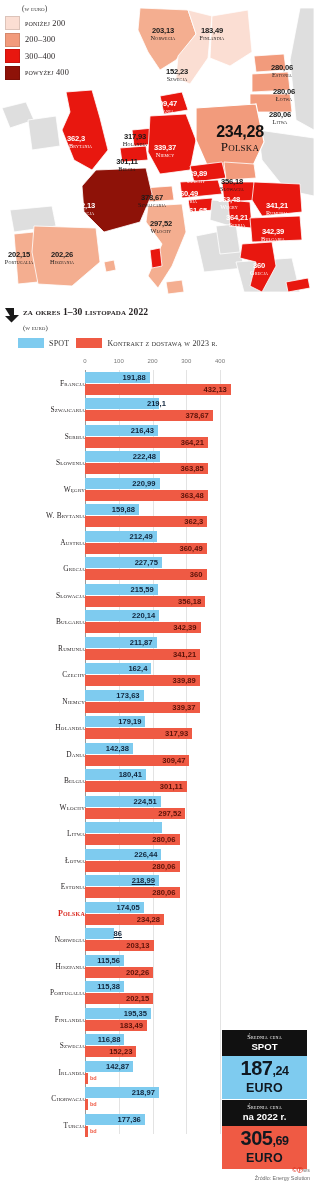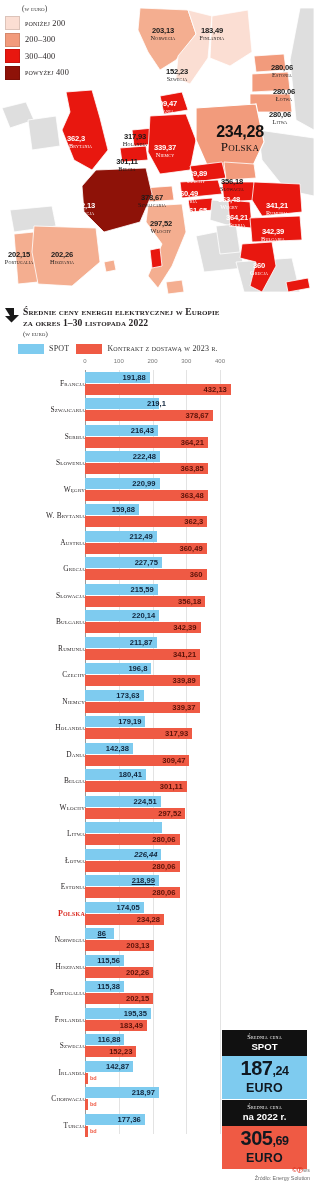--- a/index.html
+++ b/index.html
@@ -325,21 +325,20 @@
       </div>
     </div>
 </div>
 
 <div id="chart-head">
   <div class="ch-title-wrap">
     <svg class="arrow-ico" viewBox="0 0 16 16">
       <path d="M1,1 L10,1 L10,8 L15,8 L7.5,15.5 L1,9 L6,9 Z" fill="#1a1a1a"></path>
     </svg>
     <div>
-      <div class="ch-title">Średnie ceny energii elektrycznej w Europie</div>
       <div class="ch-title">za okres 1–30 listopada 2022</div>
     </div>
   </div>
   <div class="ch-sub">(w euro)</div>
   <div class="ch-legend" id="chart-legend">
       <div class="ch-leg-item">
         <span class="ch-sw" style="background: rgb(126, 203, 239);"></span>
         <span class="ch-leg-lab">SPOT</span>
       </div>
       <div class="ch-leg-item">
@@ -438,21 +437,21 @@
       <div class="bar-row" style="top: 278.828px; height: 26.4828px;">
         <div class="cat-lab" style="top: 7px;">Rumunia</div>
         <div class="bar spot" style="left: 85px; top: 0px; width: 71.5061px;"></div>
         <span class="bval" style="left: 152.506px; transform: translateX(-100%);">211,87</span>
         <div class="bar contract" style="left: 85px; top: 12px; width: 115.158px;"></div>
         <span class="bval onred" style="left: 196.158px; top: 12px; transform: translateX(-100%);">341,21</span>
       </div>
       <div class="bar-row" style="top: 305.31px; height: 26.4828px;">
         <div class="cat-lab" style="top: 7px;">Czechy</div>
         <div class="bar spot" style="left: 85px; top: 0px; width: 66.42px;"></div>
-        <span class="bval" style="left: 147.42px; transform: translateX(-100%);">196,8</span>
+        <span class="bval" style="left: 147.42px; transform: translateX(-100%);">162,4</span>
         <div class="bar contract" style="left: 85px; top: 12px; width: 114.713px;"></div>
         <span class="bval onred" style="left: 195.713px; top: 12px; transform: translateX(-100%);">339,89</span>
       </div>
       <div class="bar-row" style="top: 331.793px; height: 26.4828px;">
         <div class="cat-lab" style="top: 7px;">Niemcy</div>
         <div class="bar spot" style="left: 85px; top: 0px; width: 58.6001px;"></div>
         <span class="bval" style="left: 139.6px; transform: translateX(-100%);">173,63</span>
         <div class="bar contract" style="left: 85px; top: 12px; width: 114.537px;"></div>
         <span class="bval onred" style="left: 195.537px; top: 12px; transform: translateX(-100%);">339,37</span>
       </div>
@@ -487,42 +486,42 @@
       <div class="bar-row" style="top: 464.207px; height: 26.4828px;">
         <div class="cat-lab" style="top: 7px;">Litwa</div>
         <div class="bar spot" style="left: 85px; top: 0px; width: 76.5079px;"></div>
         <span class="bval" style="left: 174px; transform: translateX(-100%); margin-top: 9px;">226,69</span>
         <div class="bar contract" style="left: 85px; top: 12px; width: 94.5203px;"></div>
         <span class="bval onred" style="left: 175.52px; top: 12px; transform: translateX(-100%);">280,06</span>
       </div>
       <div class="bar-row" style="top: 490.69px; height: 26.4828px;">
         <div class="cat-lab" style="top: 7px;">Łotwa</div>
         <div class="bar spot" style="left: 85px; top: 0px; width: 76.4235px;"></div>
-        <span class="bval" style="left: 157.423px; transform: translateX(-100%); font-style: italic;">226,44</span>
+        <span class="bval" style="left: 157.423px; transform: translateX(-100%);">226,44</span>
         <div class="bar contract" style="left: 85px; top: 12px; width: 94.5203px;"></div>
         <span class="bval onred" style="left: 175.52px; top: 12px; transform: translateX(-100%);">280,06</span>
       </div>
       <div class="bar-row" style="top: 517.172px; height: 26.4828px;">
         <div class="cat-lab" style="top: 7px;">Estonia</div>
         <div class="bar spot" style="left: 85px; top: 0px; width: 73.9091px;"></div>
         <span class="bval" style="left: 154.909px; transform: translateX(-100%); text-decoration: underline;">218,99</span>
         <div class="bar contract" style="left: 85px; top: 12px; width: 94.5203px;"></div>
         <span class="bval onred" style="left: 175.52px; top: 12px; transform: translateX(-100%);">280,06</span>
       </div>
       <div class="bar-row" style="top: 543.655px; height: 26.4828px;">
         <div class="cat-lab hl" style="top: 7px;">Polska</div>
         <div class="bar spot" style="left: 85px; top: 0px; width: 58.7419px;"></div>
         <span class="bval" style="left: 139.742px; transform: translateX(-100%);">174,05</span>
         <div class="bar contract" style="left: 85px; top: 12px; width: 79.0695px;"></div>
         <span class="bval onred" style="left: 160.07px; top: 12px; transform: translateX(-100%);">234,28</span>
       </div>
       <div class="bar-row" style="top: 570.138px; height: 26.4828px;">
         <div class="cat-lab" style="top: 7px;">Norwegia</div>
         <div class="bar spot" style="left: 85px; top: 0px; width: 29.025px;"></div>
-        <span class="bval" style="left: 106px; transform: translateX(-100%); text-decoration: underline;">86</span>
+        <span class="bval" style="left: 122px; transform: translateX(-100%); text-decoration: underline;">86</span>
         <div class="bar contract" style="left: 85px; top: 12px; width: 68.5564px;"></div>
         <span class="bval onred" style="left: 149.556px; top: 12px; transform: translateX(-100%);">203,13</span>
       </div>
       <div class="bar-row" style="top: 596.621px; height: 26.4828px;">
         <div class="cat-lab" style="top: 7px;">Hiszpania</div>
         <div class="bar spot" style="left: 85px; top: 0px; width: 39.0015px;"></div>
         <span class="bval" style="left: 120.001px; transform: translateX(-100%);">115,56</span>
         <div class="bar contract" style="left: 85px; top: 12px; width: 68.2627px;"></div>
         <span class="bval onred" style="left: 149.263px; top: 12px; transform: translateX(-100%);">202,26</span>
       </div>

